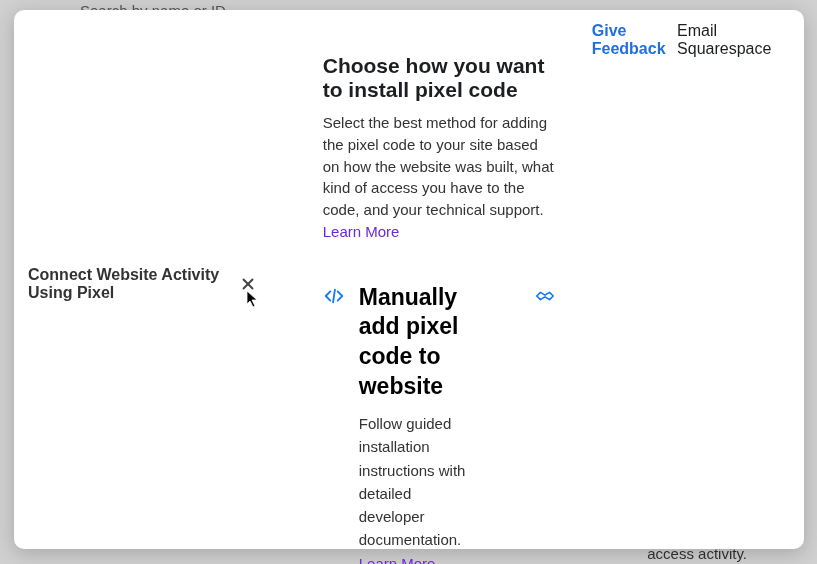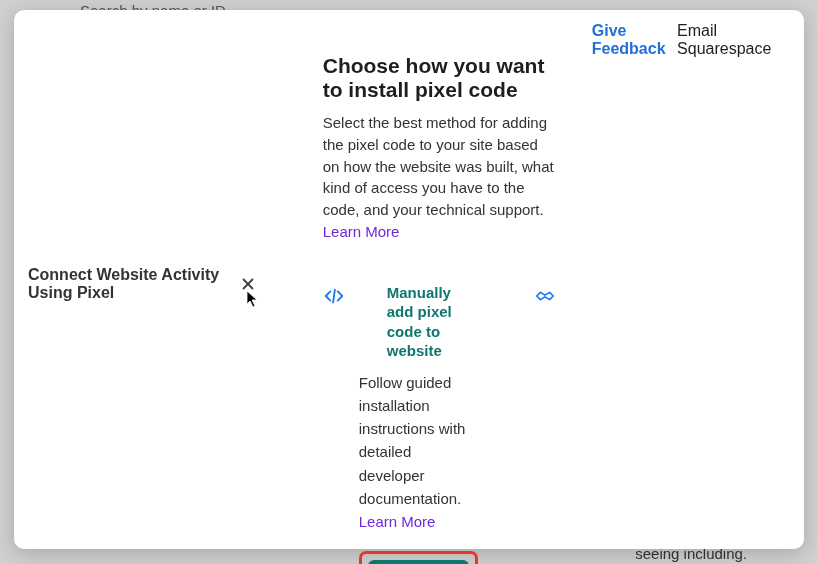--- a/index.html
+++ b/index.html
@@ -100,25 +100,24 @@
       gap: 14px;
       margin-bottom: 10px;
     }
     .option-icon {
       width: 22px;
       height: 22px;
       flex-shrink: 0;
       margin-top: 2px;
     }
     .option-title {
-      font-size: 15px;
-      font-weight: 700;
-      color: #0f766e;
+      font-size: 23px;
+      font-weight: 700;
+      color: #000000;
       line-height: 1.3;
-      margin-left: 28px;
     }
     .option-body {
       padding-left: 36px;
     }
     .option-description {
       font-size: 15px;
       color: #333;
       line-height: 1.55;
       margin-bottom: 18px;
     }
@@ -163,21 +162,21 @@
       top: 290px;
       left: 246px;
       pointer-events: none;
     }
   </style>
 </head>
 <body>
 
 <div class="backdrop">
   <div class="backdrop-text" style="top:2px; left:80px; font-size:15px;">Search by name or ID</div>
-  <div class="backdrop-text" style="bottom:2px; right:70px; font-size:15px; color:#333;">seeing including.</div>
+  <div class="backdrop-text" style="bottom:2px; right:70px; font-size:15px; color:#333;">access activity.</div>
 </div>
 
 <div class="modal">
   <div class="modal-header">
     <div class="modal-title">Connect Website Activity Using Pixel</div>
     <button class="close-btn">
       <svg viewBox="0 0 24 24" fill="none" stroke="#444" stroke-width="2.5" stroke-linecap="round">
         <line x1="6" y1="6" x2="18" y2="18"></line>
         <line x1="18" y1="6" x2="6" y2="18"></line>
       </svg>

